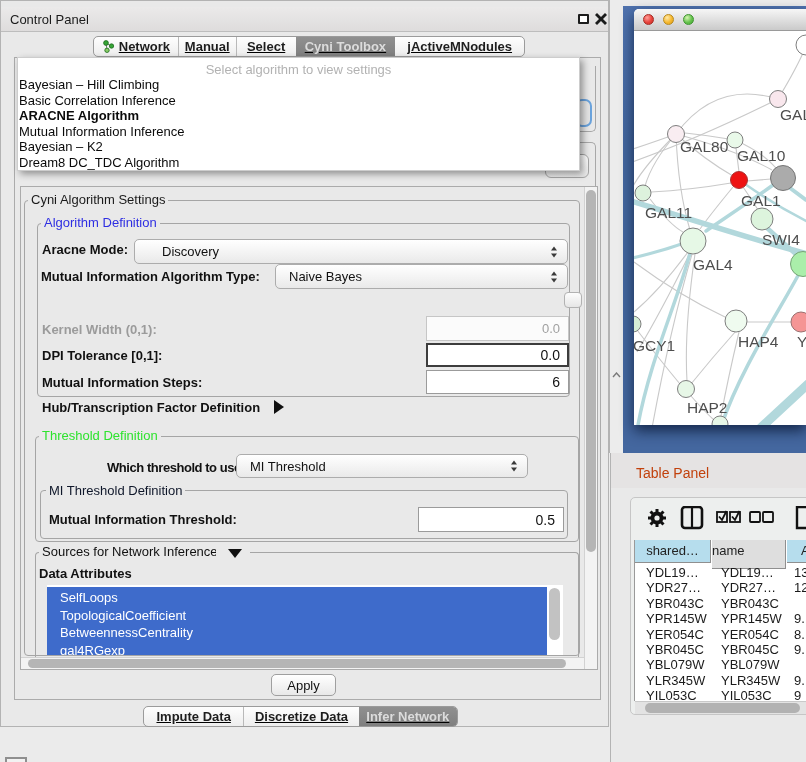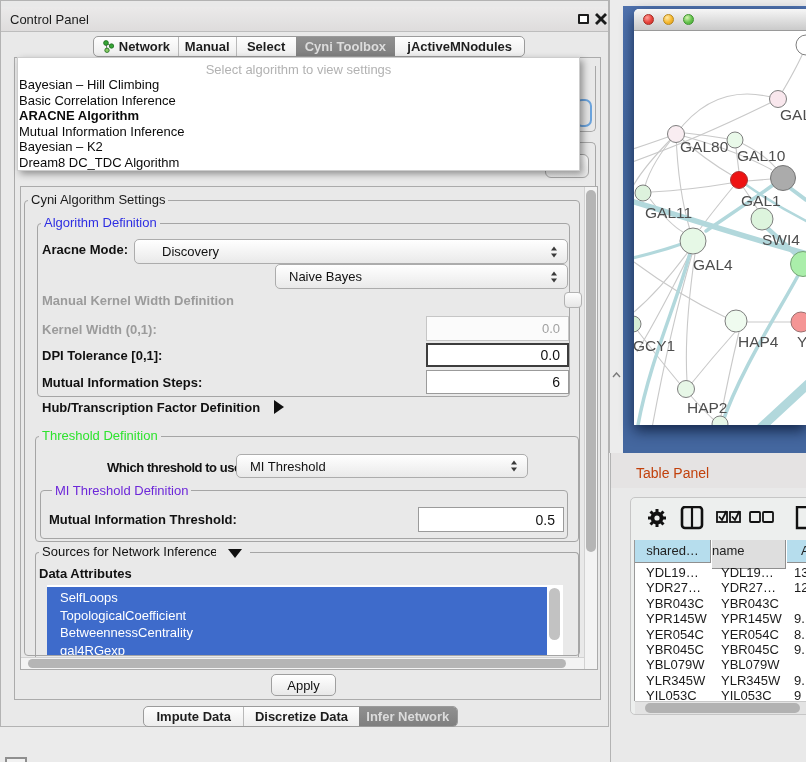--- a/index.html
+++ b/index.html
@@ -10,21 +10,21 @@
 .n13 { font-size:13px; color:#111; }
 .gray { color:#9b9b9b !important; }
 .group { position:absolute; border:1px solid #a5a5a5; border-radius:4px; }
 .glabel { position:absolute; background:#e9e9e9; padding:0 3px; font-size:13px; line-height:14px; }
 .combo { position:absolute; background:linear-gradient(#ffffff,#f2f2f2 60%,#e9e9e9); border:1px solid #acacac; border-radius:5px; font-size:13px; color:#111; display:flex; align-items:center; }
 .combo .arr { position:absolute; right:9px; top:50%; transform:translateY(-50%); width:7px; height:11px; }
 .arr i { position:absolute; left:0; width:0; height:0; border-left:3.5px solid transparent; border-right:3.5px solid transparent; }
 .arr .up { top:0; border-bottom:4.5px solid #3a3a3a; }
 .arr .dn { bottom:0; border-top:4.5px solid #3a3a3a; }
 .tfield { position:absolute; background:#fff; font-size:13px; color:#111; text-align:right; display:flex; align-items:center; justify-content:flex-end; }
-.tabbar { position:absolute; display:flex; border:1px solid #9b9b9b; border-radius:5px; overflow:hidden; background:linear-gradient(#fefefe,#ededed); height:21px; }
+.tabbar { position:absolute; display:flex; border:1px solid #9b9b9b; border-radius:5px; overflow:hidden; background:linear-gradient(#fefefe,#ededed); height:21px;text-decoration:underline; }
 .tabbar .seg { font-size:13px; font-weight:bold; color:#1d1d1d; display:flex; align-items:center; justify-content:center; height:100%; }
 .tabbar .sep { width:1px; background:#b9b9b9; height:100%; }
 .tabbar .sel { background:linear-gradient(#909090,#7f7f7f); color:#dcdcdc; }
 </style>
 </head>
 <body>
 <div id="page">
 
   <div class="abs" style="left:0;top:0;width:806px;height:6px;background:#f0f0f0;"></div>
 
@@ -73,26 +73,26 @@
 
   <div class="group" style="left:37px;top:223px;width:533px;height:174px;"></div>
   <div class="glabel" style="left:41px;top:216px;color:#2e2ee2;">Algorithm Definition</div>
 
   <div class="abs b13" style="left:42px;top:242px;">Aracne Mode:</div>
   <div class="combo" style="left:134px;top:239px;width:434px;height:25px;padding-left:27px;">Discovery<span class="arr">
         <i class="up"></i>
         <i class="dn"></i>
       </span></div>
 
+  <div class="abs b13" style="left:41px;top:269px;">Mutual Information Algorithm Type:</div>
   <div class="combo" style="left:275px;top:264px;width:293px;height:25px;padding-left:13px;">Naive Bayes<span class="arr">
         <i class="up"></i>
         <i class="dn"></i>
       </span></div>
 
-  <div class="abs b13 gray" style="left:42px;top:293px;">Manual Kernel Width Definition</div>
   <div class="abs" style="left:564px;top:292px;width:18px;height:16px;border:1px solid #b2b2b2;border-radius:4px;background:linear-gradient(#fdfdfd,#e6e6e6);"></div>
 
   <div class="abs b13 gray" style="left:42px;top:322px;">Kernel Width (0,1):</div>
   <div class="tfield" style="left:426px;top:316px;width:143px;height:25px;border:1px solid #c6c6c6;background:#fbfbfb;color:#a0a0a0;padding-right:8px;">0.0</div>
 
   <div class="abs b13" style="left:42px;top:348px;">DPI Tolerance [0,1]:</div>
   <div class="tfield" style="left:426px;top:343px;width:143px;height:24px;border:2px solid #3d3d3d;padding-right:7px;font-size:14px;">0.0</div>
 
   <div class="abs b13" style="left:42px;top:375px;">Mutual Information Steps:</div>
   <div class="tfield" style="left:426px;top:370px;width:143px;height:24px;border:1px solid #9b9b9b;padding-right:8px;font-size:14px;">6</div>
@@ -103,21 +103,21 @@
   <div class="group" style="left:35px;top:436px;width:544px;height:106px;"></div>
   <div class="glabel" style="left:39px;top:429px;color:#2ee32e;">Threshold Definition</div>
 
   <div class="abs b13" style="left:99px;top:460px;letter-spacing:-0.45px;margin-left:8px;">Which threshold to use:</div>
   <div class="combo" style="left:236px;top:454px;width:292px;height:24px;padding-left:13px;">MI Threshold<span class="arr">
         <i class="up"></i>
         <i class="dn"></i>
       </span></div>
 
   <div class="group" style="left:40px;top:490px;width:528px;height:49px;"></div>
-  <div class="glabel" style="left:46px;top:484px;color:#6d28d9;margin-left:6px;">MI Threshold Definition</div>
+  <div class="glabel" style="left:46px;top:484px;color:#0f172a;">MI Threshold Definition</div>
 
   <div class="abs b13" style="left:49px;top:512px;">Mutual Information Threshold:</div>
   <div class="tfield" style="left:418px;top:507px;width:146px;height:25px;border:1px solid #9b9b9b;padding-right:8px;font-size:14px;">0.5</div>
 
   <div class="group" style="left:35px;top:552px;width:544px;height:116px;border-bottom:none;border-radius:4px 4px 0 0;"></div>
   <div class="glabel" style="left:39px;top:545px;color:#111;">Sources for Network Inference</div>
   <div class="abs" style="left:216px;top:546px;width:34px;height:13px;background:#e9e9e9;"></div>
     <div class="abs" style="left:228px;top:549px;width:0;height:0;border-top:9px solid #101010;border-left:7.5px solid transparent;border-right:7.5px solid transparent;"></div>
 
   <div class="abs b13" style="left:39px;top:566px;">Data Attributes</div>

